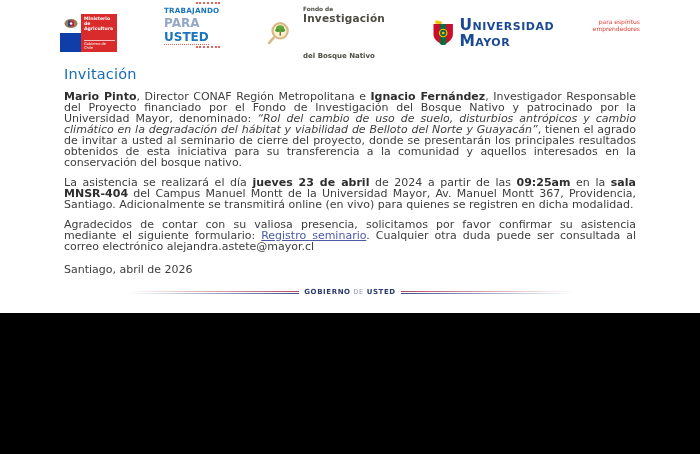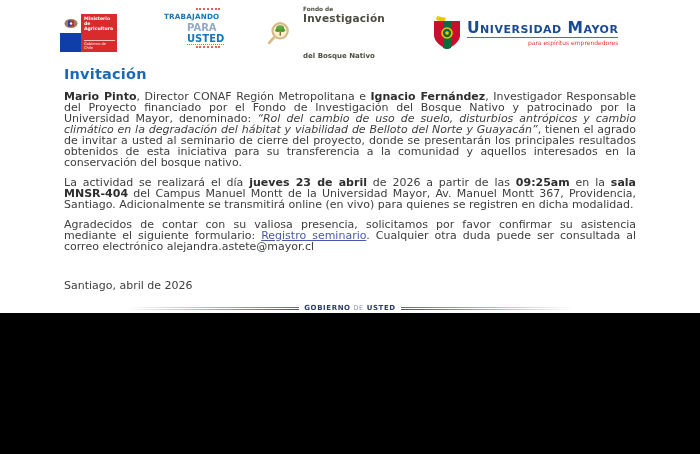--- a/index.html
+++ b/index.html
@@ -21,43 +21,43 @@
   
   .logo-conaf{width:58px;height:34px;}
   .logo-conaf svg{display:block;}
 
   
   .logo-trabajando{width:56px;height:30px;display:flex;flex-direction:column;justify-content:flex-end;}
   .t-dots{height:2px;border-top:2px dotted #e0645a;width:24px;}
   .t-dots.top{align-self:flex-end;margin-bottom:2px;}
   .t-dots.bottom{align-self:flex-end;margin-top:2px;}
   .t-line1{font-size:7.2px;font-weight:bold;color:#1b75bb;letter-spacing:.2px;}
-  .t-line2{font-size:10px;margin-top:1px;margin-left:23px;}
+  .t-line2{font-size:12px;margin-top:1px;}
   .t-para{color:#93a9c6;font-weight:bold;}
   .t-usted{color:#1b75bb;font-weight:bold;border-bottom:1.5px dotted #e0645a;}
 
   
   .logo-fondo{width:118px;height:42px;display:flex;align-items:center;gap:12px;}
   .f-text{color:#4d4c42;}
   .f1{font-size:5.8px;font-weight:bold;}
   .f2{font-size:10.5px;font-weight:bold;letter-spacing:.2px;}
   .f3{font-size:7px;font-weight:bold;margin-top:28px;}
 
   
   .logo-umayor{width:208px;height:38px;display:flex;align-items:center;gap:5px;}
-  .u-text{display:flex;flex-direction:column;}
+  .u-text{display:flex;flex-direction:row;}
   .u-name{font-size:15.5px;font-weight:bold;color:#1b4a93;font-variant:small-caps;letter-spacing:.5px;line-height:16px;}
   .u-rule{height:1px;background:#e23b30;margin-top:1px;}
   .u-tagline{font-size:6px;color:#e23b30;text-align:right;margin-top:1px;}
 
   
   .content{padding:0 64px;}
-  .title{margin:12px 0 0;font-size:14.5px;font-weight:bold;color:#1a6bb5;letter-spacing:.2px;}
+  .title{margin:12px 0 0;font-size:14.5px;font-weight:normal;color:#1a6bb5;letter-spacing:.2px;}
   .content p{margin:9px 0 0;text-align:justify;font-size:11px;line-height:11px;color:#3d3d3d;}
-  .content p.p-date{margin-top:28px;text-align:left;}
+  .content p.p-date{margin-top:12px;text-align:left;}
   .content b{color:#2e2e2e;}
   .link{color:#4a5aa6;text-decoration:underline;}
 
   
   .gov-footer{margin-top:13px;display:flex;align-items:center;justify-content:center;gap:5px;}
   .ribbon{width:172px;height:3px;display:flex;flex-direction:column;justify-content:space-between;}
   .ribbon div{height:1px;}
   .ribbon.left .r-red{background:linear-gradient(to left,#b14a5e,#fff);}
   .ribbon.left .r-blue{background:linear-gradient(to left,#3d4f92,#fff);}
   .ribbon.right .r-red{background:linear-gradient(to right,#b14a5e,#fff);}
@@ -130,21 +130,21 @@
       </div>
     </div>
 
   </header>
 
   <main class="content">
     <h1 class="title">Invitación</h1>
 
     <p><b>Mario Pinto</b><span>, Director CONAF Región Metropolitana e </span><b>Ignacio Fernández</b><span>, Investigador Responsable del Proyecto financiado por el Fondo de Investigación del Bosque Nativo y patrocinado por la Universidad Mayor, denominado: </span><i>“Rol del cambio de uso de suelo, disturbios antrópicos y cambio climático en la degradación del hábitat y viabilidad de Belloto del Norte y Guayacán”</i><span>, tienen el agrado de invitar a usted al seminario de cierre del proyecto, donde se presentarán los principales resultados obtenidos de esta iniciativa para su transferencia a la comunidad y aquellos interesados en la conservación del bosque nativo.</span></p>
 
-    <p><span>La actividad se realizará el día </span><b>jueves 23 de abril</b><span> de 2026 a partir de las </span><b>09:25am</b><span> en la </span><b>sala MNSR-404</b><span> del Campus Manuel Montt de la Universidad Mayor, Av. Manuel Montt 367, Providencia, Santiago. Adicionalmente se transmitirá online (en vivo) para quienes se registren en dicha modalidad.</span></p>
+    <p><span>La asistencia se realizará el día </span><b>jueves 23 de abril</b><span> de 2024 a partir de las </span><b>09:25am</b><span> en la </span><b>sala MNSR-404</b><span> del Campus Manuel Montt de la Universidad Mayor, Av. Manuel Montt 367, Providencia, Santiago. Adicionalmente se transmitirá online (en vivo) para quienes se registren en dicha modalidad.</span></p>
 
     <p><span>Agradecidos de contar con su valiosa presencia, solicitamos por favor confirmar su asistencia mediante el siguiente formulario: </span><a href="#" class="link">Registro seminario</a><span>. Cualquier otra duda puede ser consultada al correo electrónico alejandra.astete@mayor.cl</span></p>
 
     <p class="p-date">Santiago, abril de 2026</p>
   </main>
 
   <footer class="gov-footer">
     <div class="ribbon left">
         <div class="r-red"></div>
         <div class="r-blue"></div>

